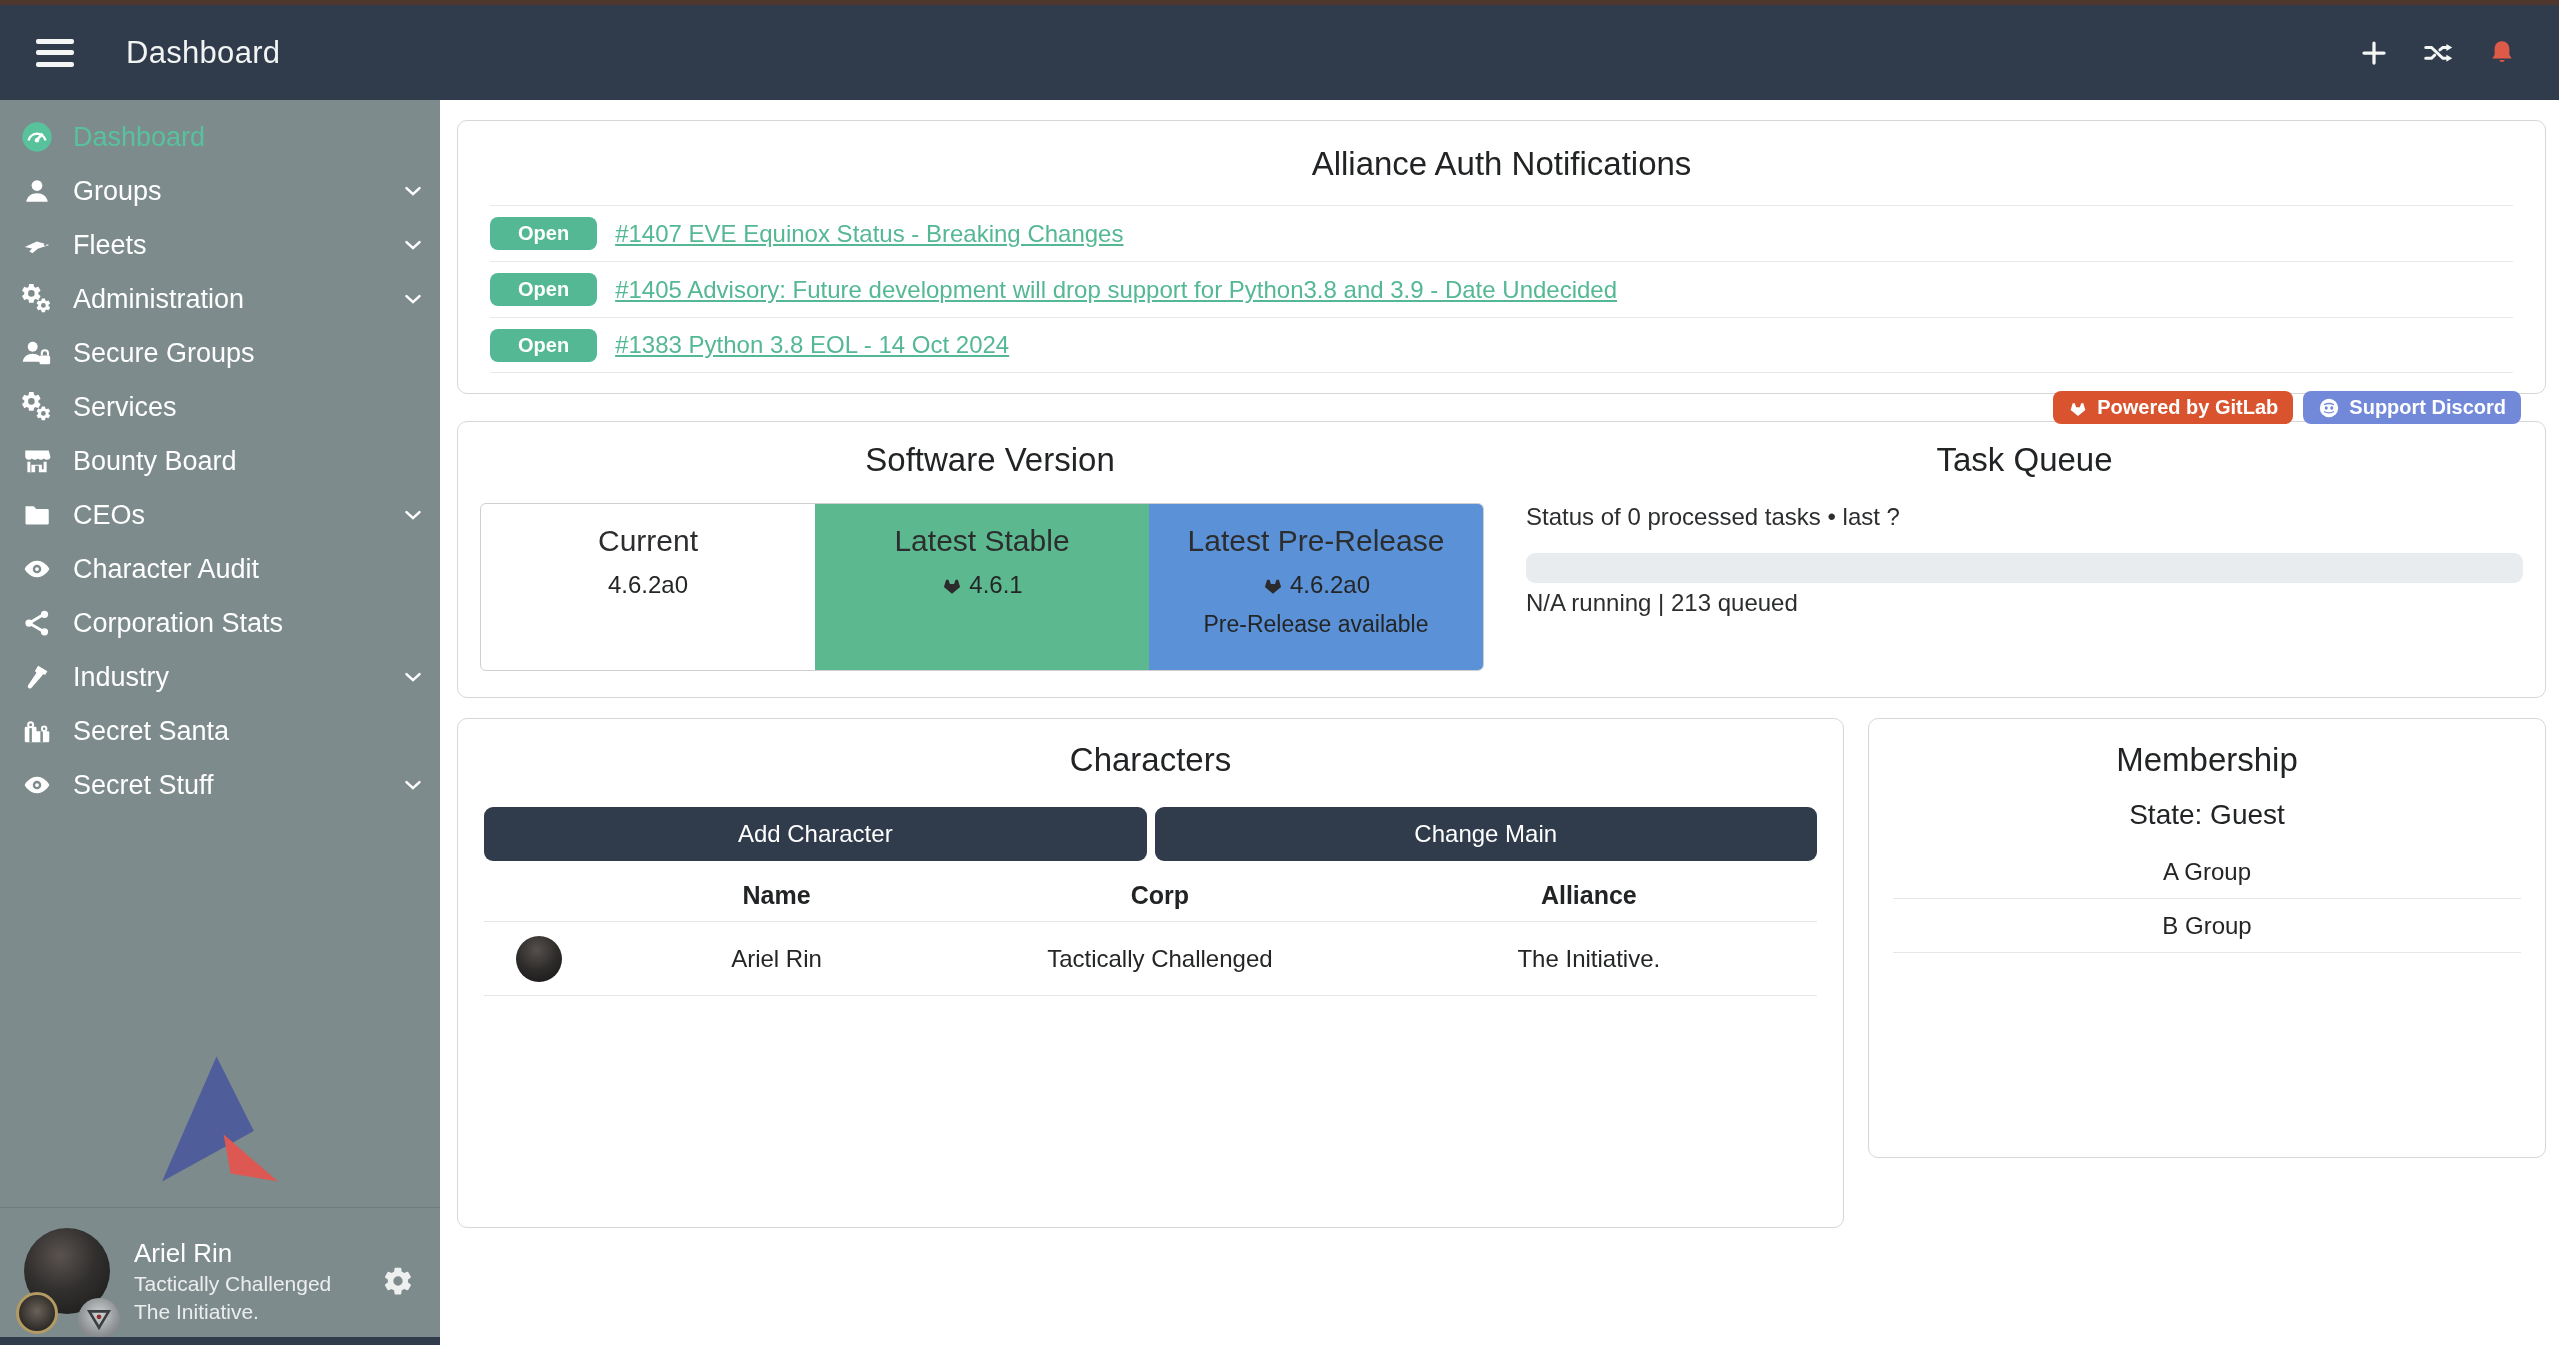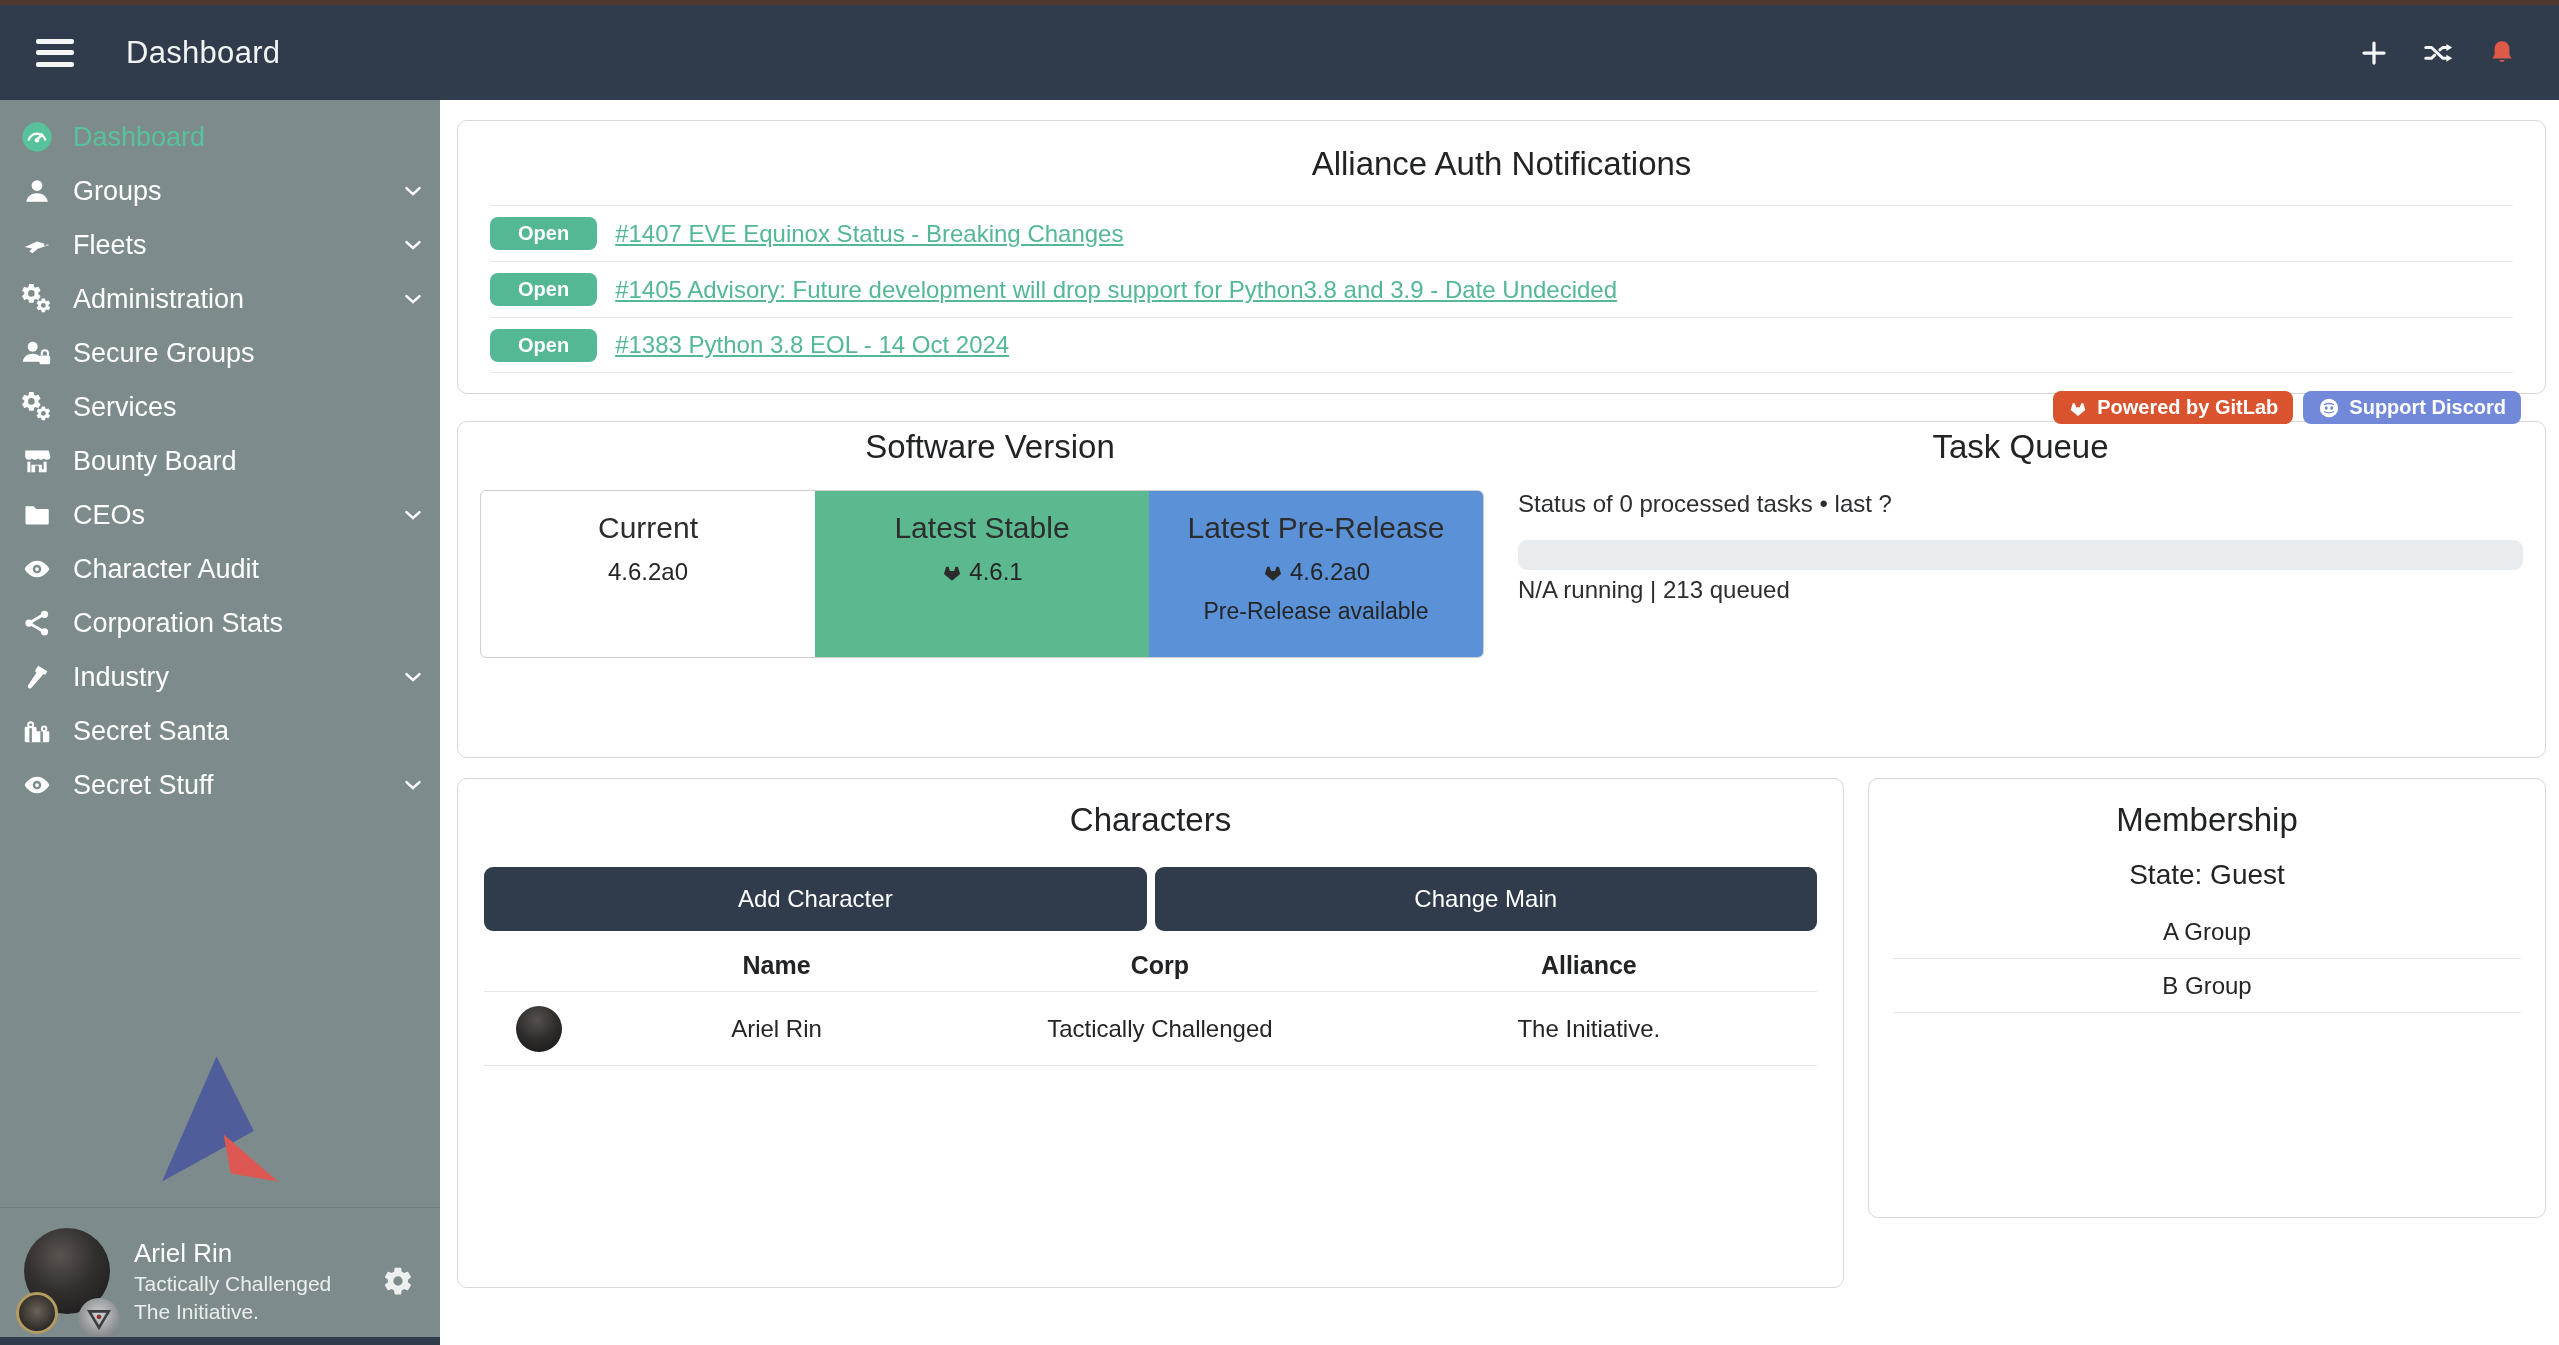--- a/index.html
+++ b/index.html
@@ -58,41 +58,41 @@
   .open-badge { background:#53b893; color:#fff; font-size:20px; font-weight:bold; padding:5px 28px;
                 border-radius:8px; margin-right:18px; flex:0 0 auto; }
   .nlink { color:#53b893; font-size:24px; text-decoration:underline; }
   .nfooter { display:flex; justify-content:flex-end; gap:10px; margin-top:18px; }
   .shield { display:inline-flex; align-items:center; gap:9px; color:#fff; font-size:20px; font-weight:bold;
             padding:5px 15px; border-radius:8px; cursor:pointer; }
   .shield-gitlab { background:#d9542e; }
   .shield-discord { background:#7289da; }
 
   
-  .card-sv { height:337px; margin-top:27px; display:flex; padding:6px 22px; }
+  .card-sv { height:277px; margin-top:27px; display:flex; padding:19px 22px;gap:8px; }
   .sv-left { flex:0 0 1020px; }
   .sv-right { flex:1; padding-left:18px; }
   .sv-cols { margin-top:24px; width:1004px; border:1px solid #cfcfcf; border-radius:6px; overflow:hidden;
              display:flex; height:168px; }
   .sv-col { flex:1; text-align:center; padding-top:20px; }
   .sv-col-heading { font-size:30px; color:#2b2d2f; }
   .sv-col-version { margin-top:13px; font-size:24px; color:#232526; display:flex; align-items:center; justify-content:center; gap:6px; }
   .sv-col-note { margin-top:12px; font-size:23px; color:#232526; }
   .sv-col.stable { background:#5cb98f; }
   .sv-col.prerelease { background:#5b91d6; }
   .tq-status { margin-top:24px; font-size:24px; color:#2b2d2f; }
   .tq-bar { margin-top:22px; height:30px; background:#e9ecef; border-radius:9px; overflow:hidden; }
   .tq-fill { height:100%; width:0%; background:#53b893; }
   .tq-footer { margin-top:6px; font-size:24px; color:#2b2d2f; }
 
   
   .bottom-row { display:flex; gap:24px; margin-top:20px; }
   .card-chars { flex:0 0 1387px; height:510px; padding:22px 26px; }
   .char-buttons { display:flex; gap:8px; margin-top:28px; }
-  .btn-dark { flex:1; height:64px; background:#303c4b; color:#fff; font-size:24px; border:none;
+  .btn-dark { flex:1; height:54px; background:#303c4b; color:#fff; font-size:24px; border:none;
               border-radius:9px; cursor:pointer; font-family:inherit; }
   .char-table { margin-top:8px; }
   .ct-head, .ct-row { display:grid; grid-template-columns:110px 1fr 1.1fr 1.25fr; align-items:center; }
   .ct-head { height:52px; }
   .ct-head div { text-align:center; font-weight:bold; font-size:25px; color:#212325; }
   .ct-row { height:75px; border-top:1px solid #e6e6e6; border-bottom:1px solid #e6e6e6; }
   .ct-cell { text-align:center; font-size:24px; color:#232526; }
   .ct-avatar { width:46px; height:46px; border-radius:50%; margin:0 auto;
                background:radial-gradient(circle at 45% 30%, #56504d 0%, #2e2c2b 50%, #141414 100%); }
 

